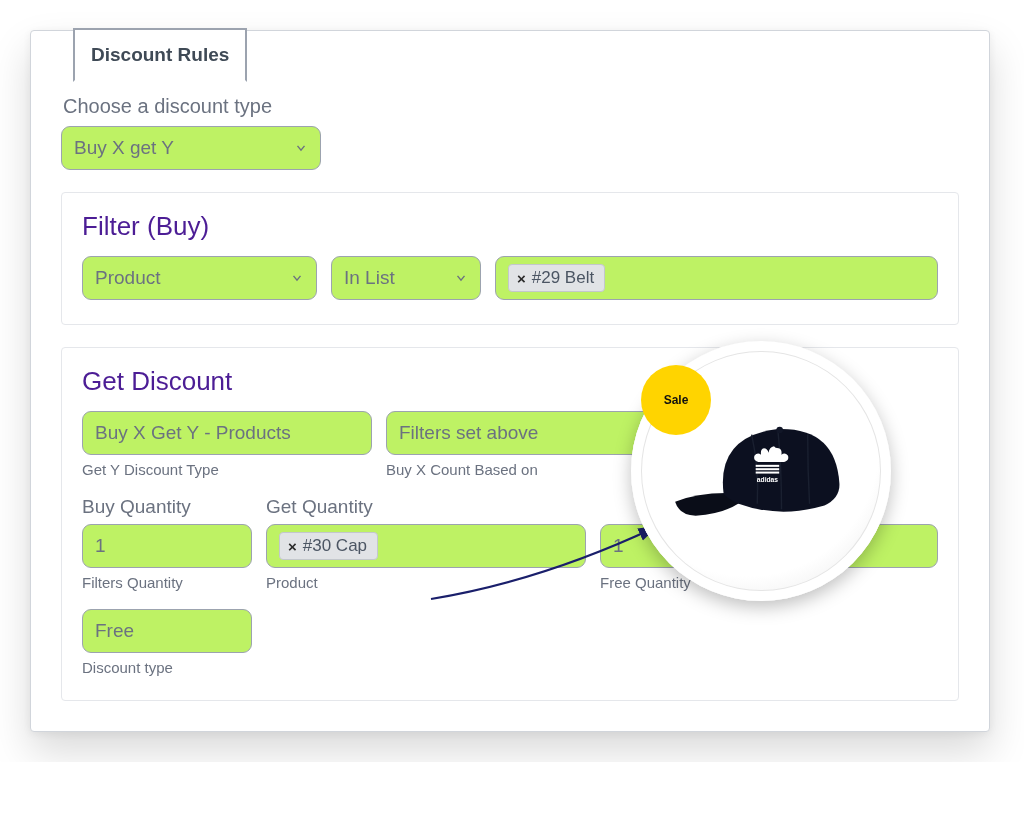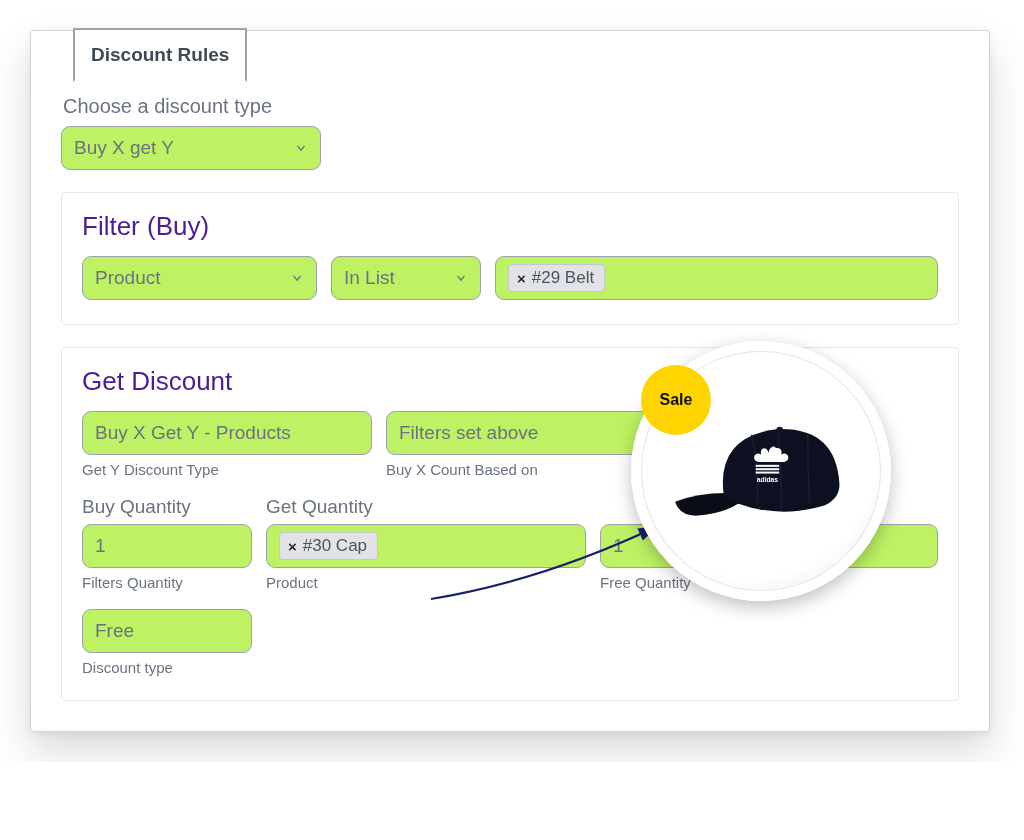--- a/index.html
+++ b/index.html
@@ -108,21 +108,21 @@
   }
   .sale-badge {
     position: absolute;
     top: 24px;
     left: 10px;
     width: 70px; height: 70px;
     border-radius: 50%;
     background: #ffd400;
     color: #101010;
     font-weight: 700;
-    font-size: 16px;
+    font-size: 12px;
     display:flex; align-items:center; justify-content:center;
     z-index: 6;
   }
   .cap {
     width: 190px; height: 140px; position: relative;
   }
   .arrow {
     position:absolute;
     z-index:4;
     pointer-events:none;

